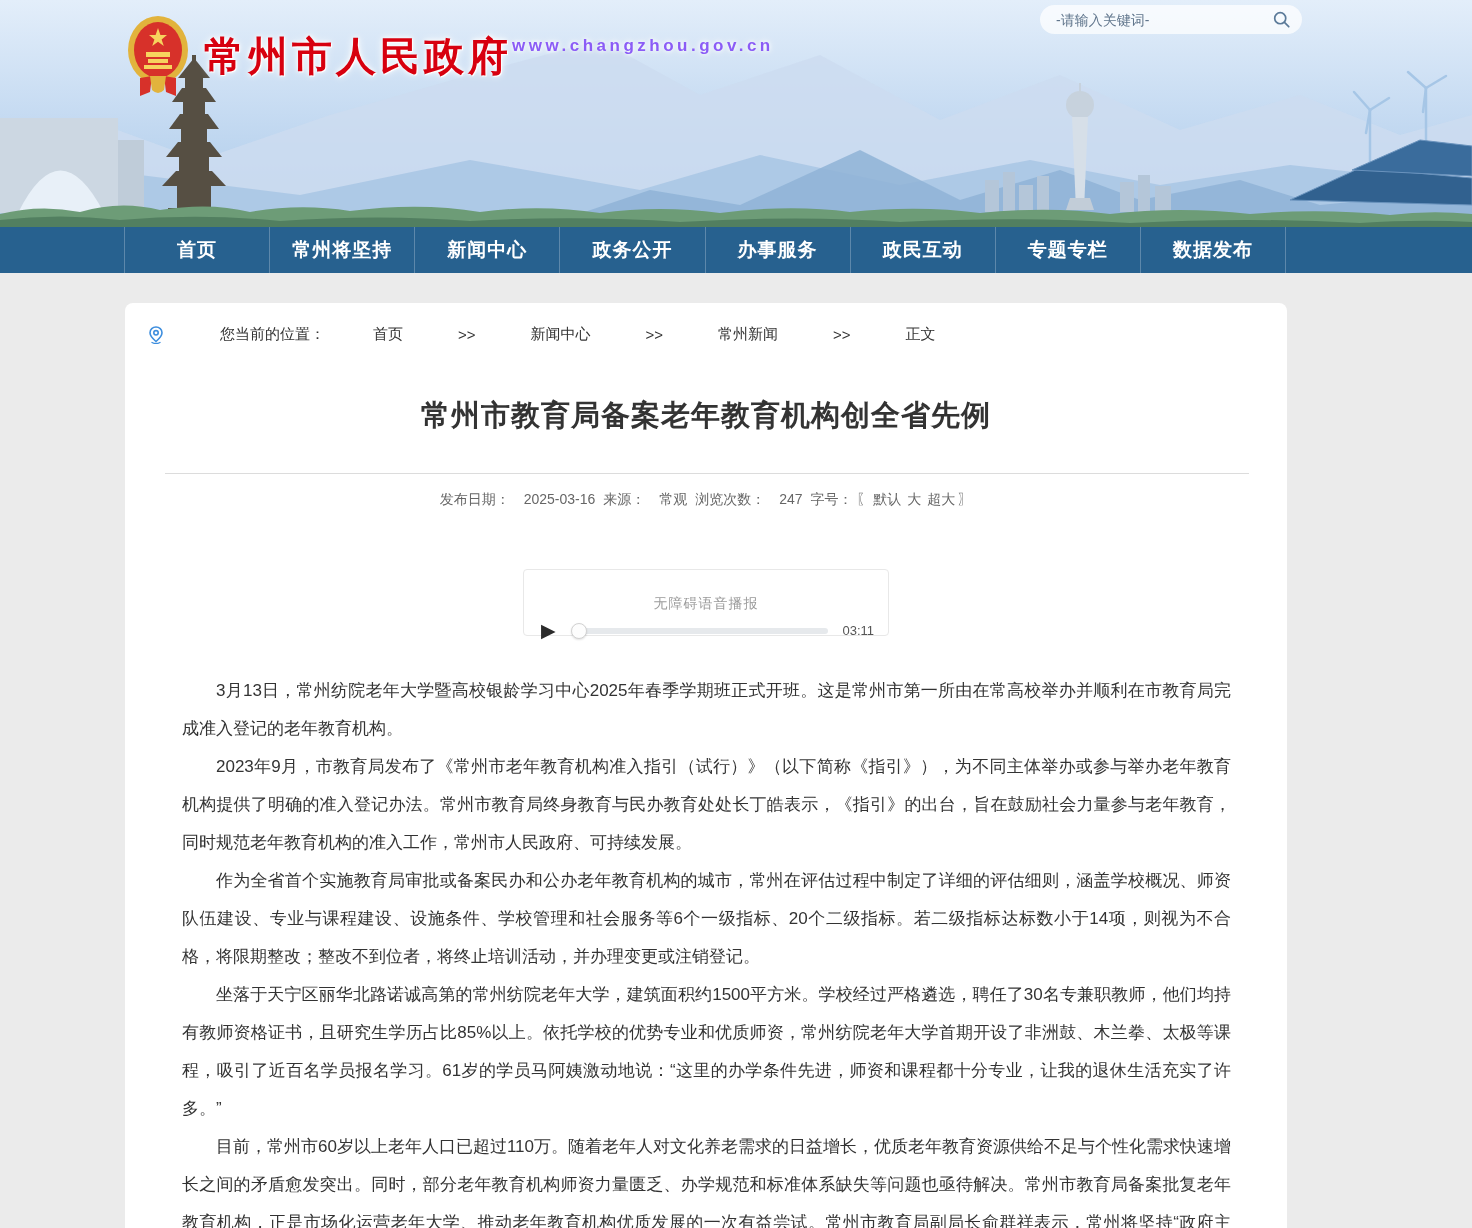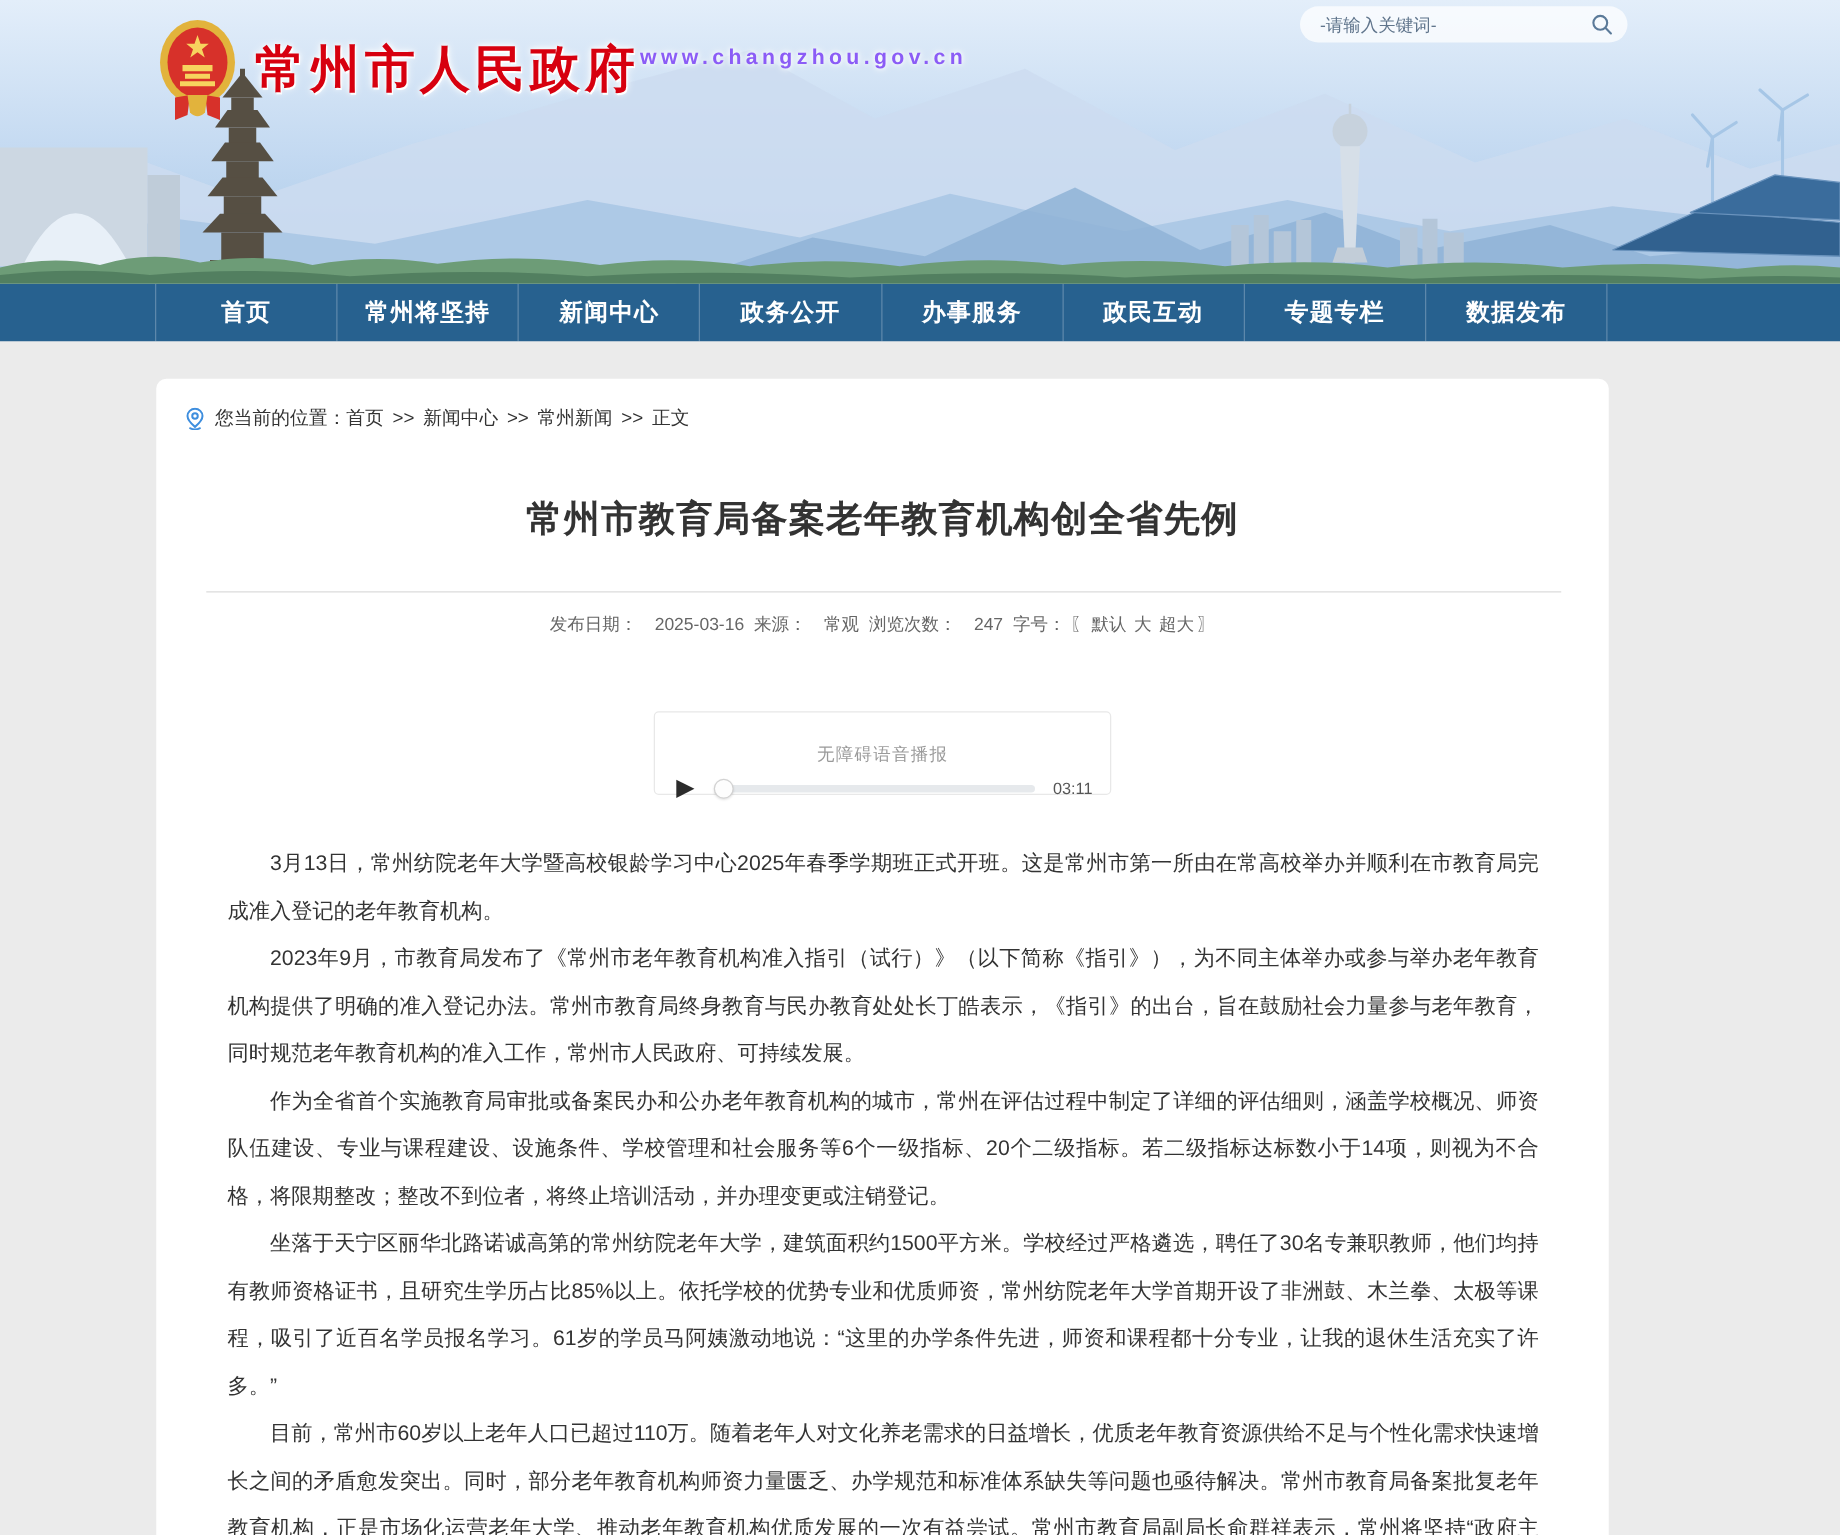--- a/index.html
+++ b/index.html
@@ -30,21 +30,21 @@
   .nav-inner { margin-left:124px; width:1162px; height:46px; display:flex; }
   .nav-item { flex:1; display:flex; align-items:center; justify-content:center;
               color:#fff; font-size:19px; font-weight:700; letter-spacing:1px;
               border-left:1px solid rgba(255,255,255,0.25); cursor:pointer; }
   .nav-item:last-child { border-right:1px solid rgba(255,255,255,0.25); }
 
   
   .panel { margin-left:125px; width:1162px; min-height:925px; margin-top:30px;
            background:#fff; border-radius:8px 8px 0 0; padding-bottom:30px; }
 
-  .breadcrumb { display:flex; align-items:center; padding:22px 0 0 23px; font-size:15px; color:#333; }
+  .breadcrumb { display:flex; align-items:center; padding:22px 0 0 23px; font-size:15px; color:#333;gap:48px; }
   .breadcrumb .pin-icon { width:16px; height:18px; margin-right:8px; }
   .crumb-link { color:#333; text-decoration:none; cursor:pointer; }
   .crumb-sep { color:#333; margin:0 7px; }
 
   .article-title { text-align:center; margin-top:52px; font-size:29px; font-weight:700; color:#333; letter-spacing:1px; }
 
   .title-divider { height:1px; background:#dcdcdc; margin:37px 38px 0 40px; }
 
   .article-meta { text-align:center; margin-top:17px; font-size:14px; color:#666; }
   .article-meta span { display:inline-block; }

